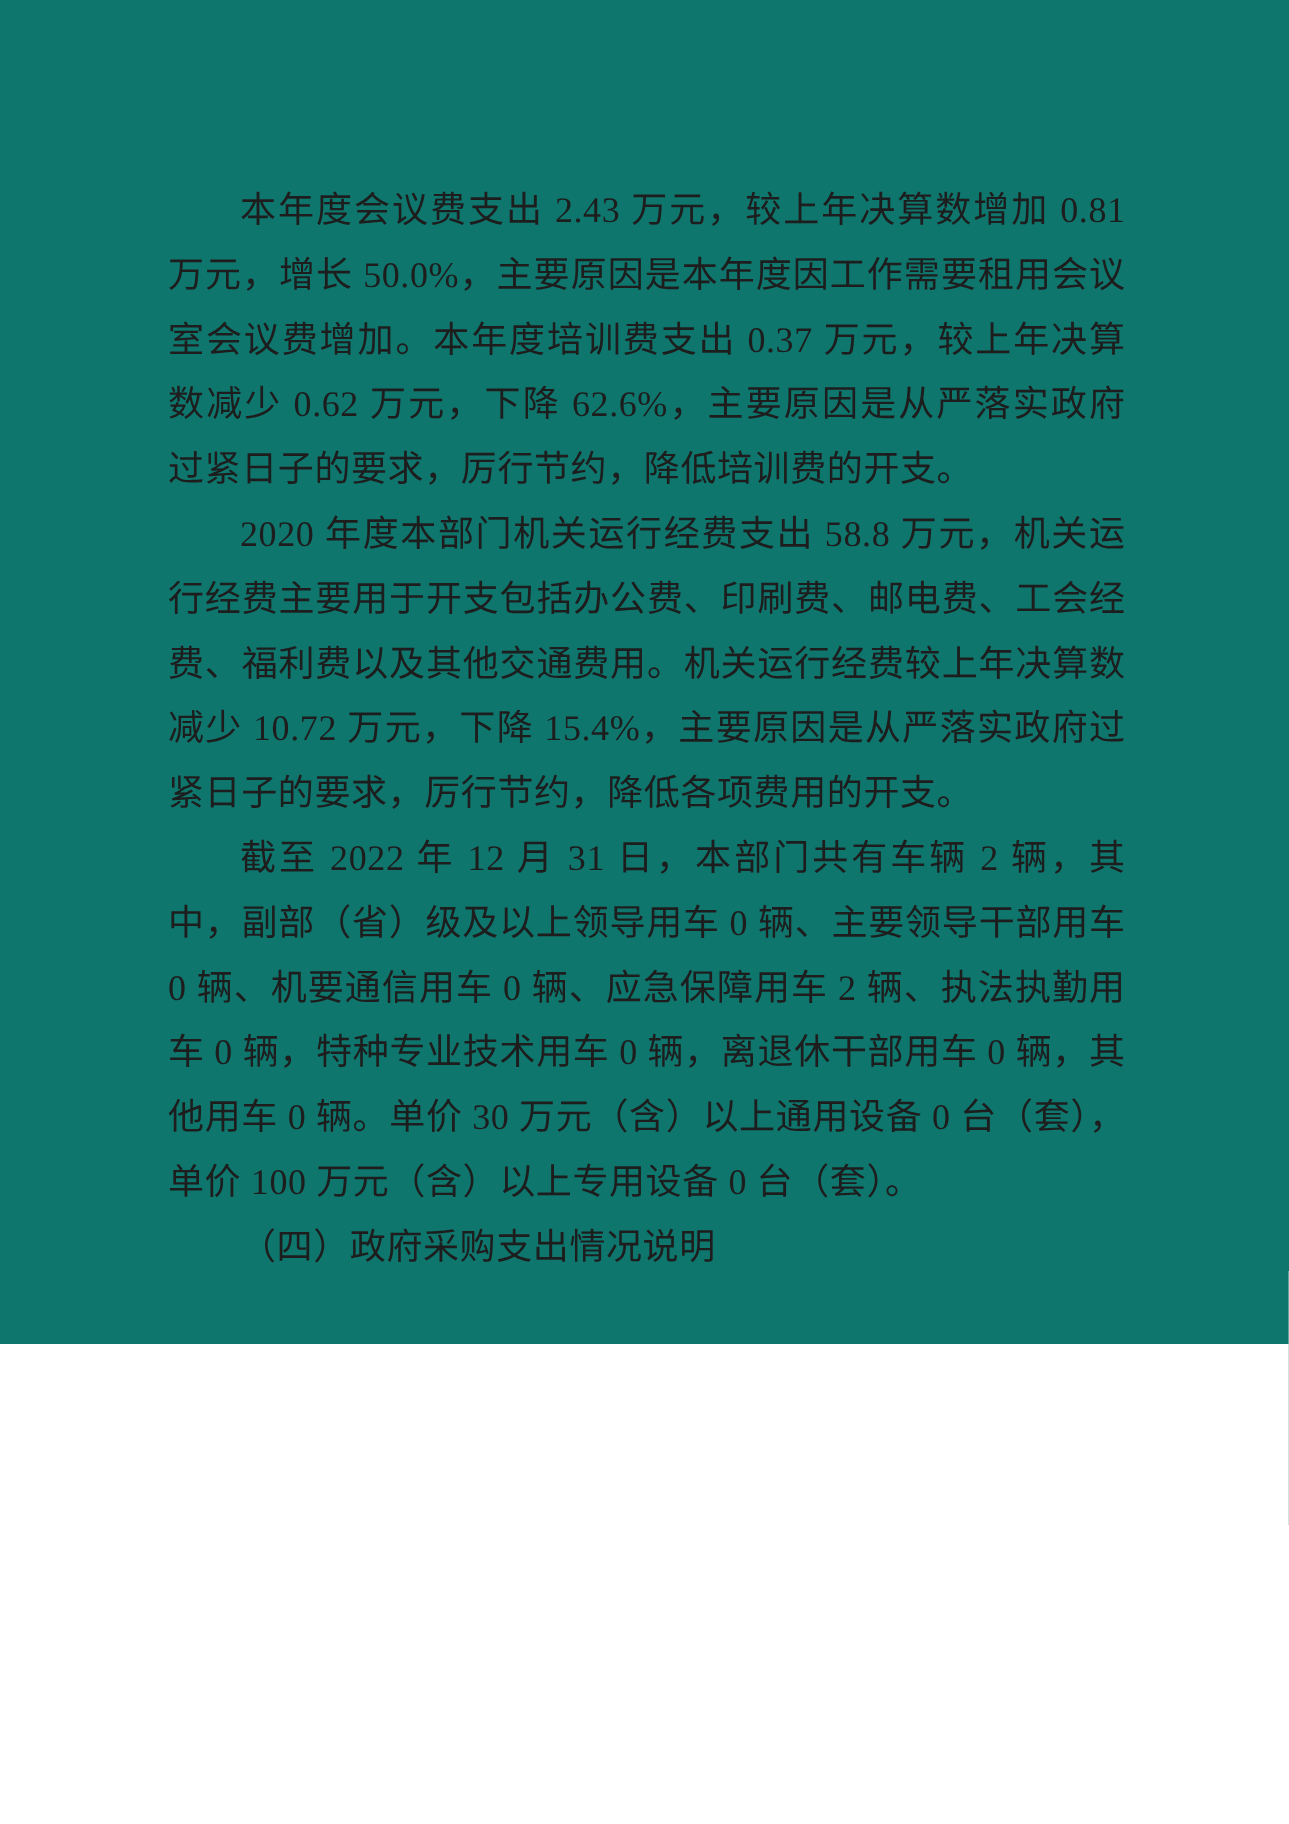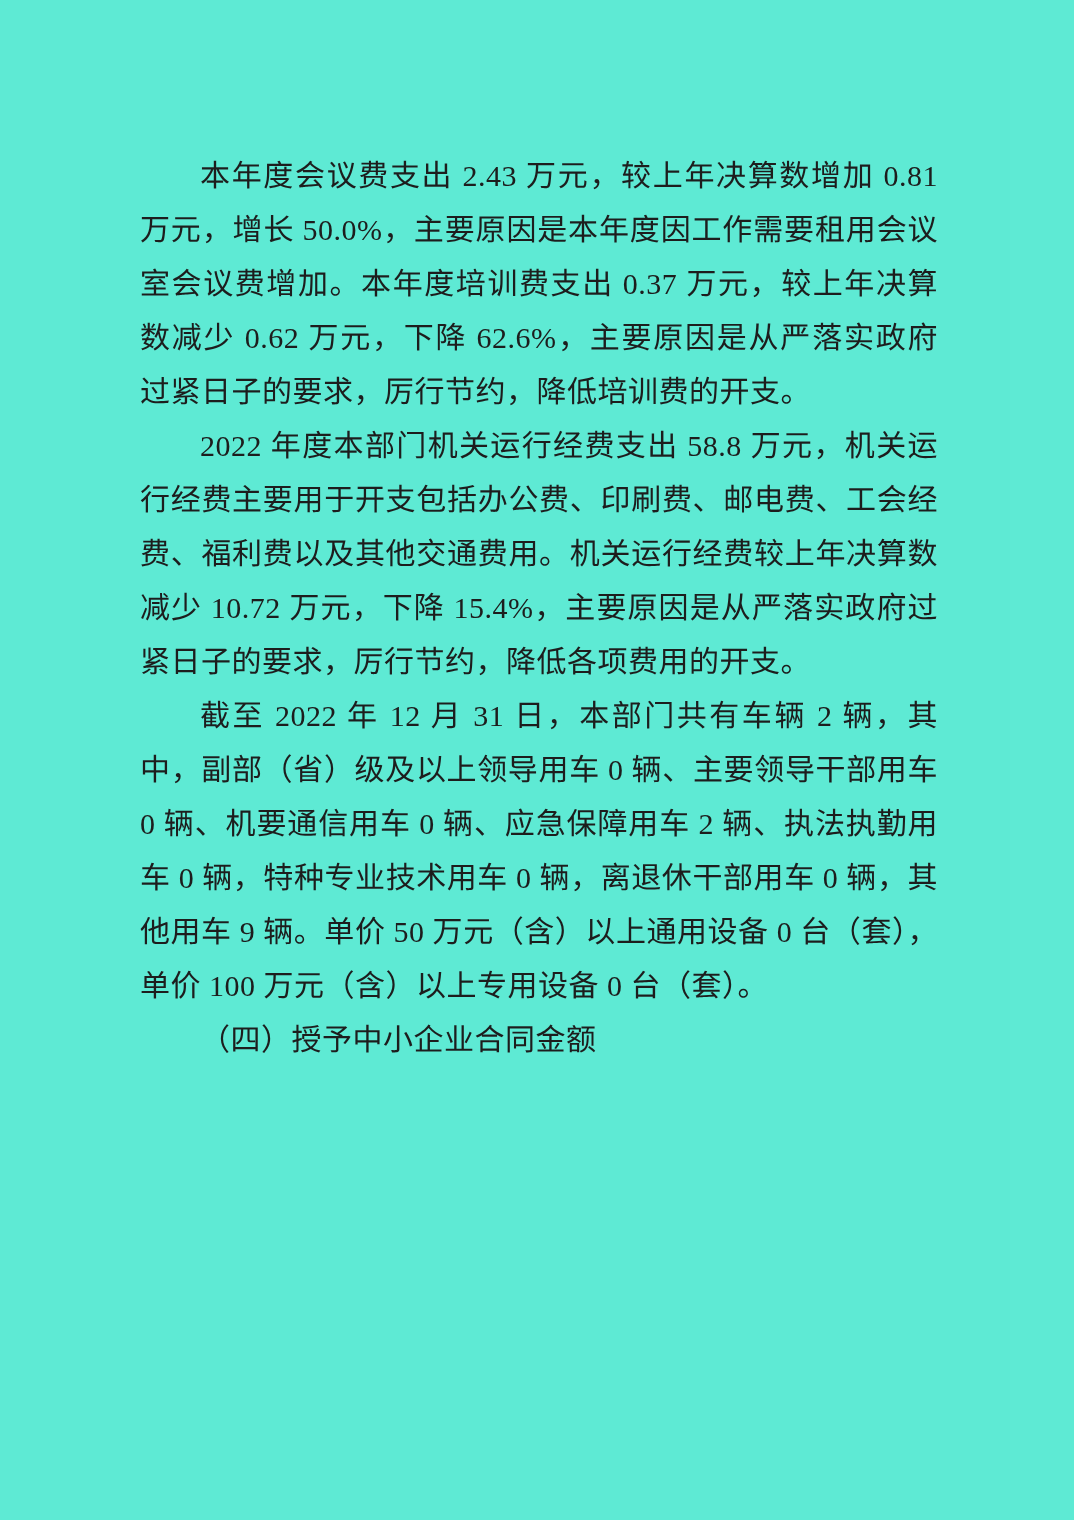--- a/index.html
+++ b/index.html
@@ -3,22 +3,22 @@
 <meta charset="utf-8">
 <style>
   html, body {
     margin: 0;
     padding: 0;
     background: #ffffff;
   }
   .page {
     position: relative;
     width: 1074px;
-    height: 1520px;
-    background: #5eead4;
+    height: 1120px;
+    background: #0f766e;
     box-sizing: border-box;
     padding: 149px 136px 0 140px;
     overflow: hidden;
   }
   .doc {
     font-family: "Liberation Serif", "DejaVu Serif", serif;
     font-size: 30px;
     line-height: 54px;
     color: #1d1d1d;
     text-align: justify;
@@ -29,17 +29,17 @@
     padding: 0;
     text-indent: 2em;
   }
 </style>
 </head>
 <body>
 
 <div class="page">
   <div class="doc">
     <p>本年度会议费支出 2.43 万元，较上年决算数增加 0.81 万元，增长 50.0%，主要原因是本年度因工作需要租用会议室会议费增加。本年度培训费支出 0.37 万元，较上年决算数减少 0.62 万元，下降 62.6%，主要原因是从严落实政府过紧日子的要求，厉行节约，降低培训费的开支。</p>
-    <p>2022 年度本部门机关运行经费支出 58.8 万元，机关运行经费主要用于开支包括办公费、印刷费、邮电费、工会经费、福利费以及其他交通费用。机关运行经费较上年决算数减少 10.72 万元，下降 15.4%，主要原因是从严落实政府过紧日子的要求，厉行节约，降低各项费用的开支。</p>
-    <p>截至 2022 年 12 月 31 日，本部门共有车辆 2 辆，其中，副部（省）级及以上领导用车 0 辆、主要领导干部用车 0 辆、机要通信用车 0 辆、应急保障用车 2 辆、执法执勤用车 0 辆，特种专业技术用车 0 辆，离退休干部用车 0 辆，其他用车 9 辆。单价 50 万元（含）以上通用设备 0 台（套），单价 100 万元（含）以上专用设备 0 台（套）。</p>
-    <p>（四）授予中小企业合同金额</p>
+    <p>2020 年度本部门机关运行经费支出 58.8 万元，机关运行经费主要用于开支包括办公费、印刷费、邮电费、工会经费、福利费以及其他交通费用。机关运行经费较上年决算数减少 10.72 万元，下降 15.4%，主要原因是从严落实政府过紧日子的要求，厉行节约，降低各项费用的开支。</p>
+    <p>截至 2022 年 12 月 31 日，本部门共有车辆 2 辆，其中，副部（省）级及以上领导用车 0 辆、主要领导干部用车 0 辆、机要通信用车 0 辆、应急保障用车 2 辆、执法执勤用车 0 辆，特种专业技术用车 0 辆，离退休干部用车 0 辆，其他用车 0 辆。单价 30 万元（含）以上通用设备 0 台（套），单价 100 万元（含）以上专用设备 0 台（套）。</p>
+    <p>（四）政府采购支出情况说明</p>
   </div>
 </div>
 
 </body></html>

